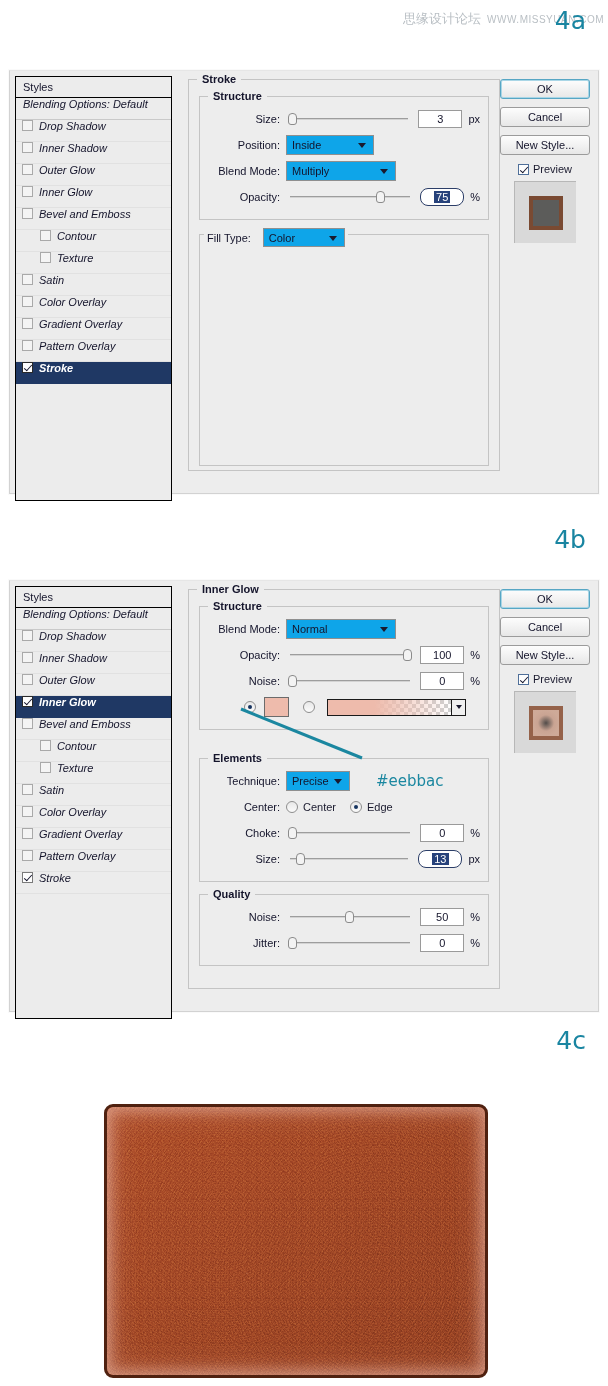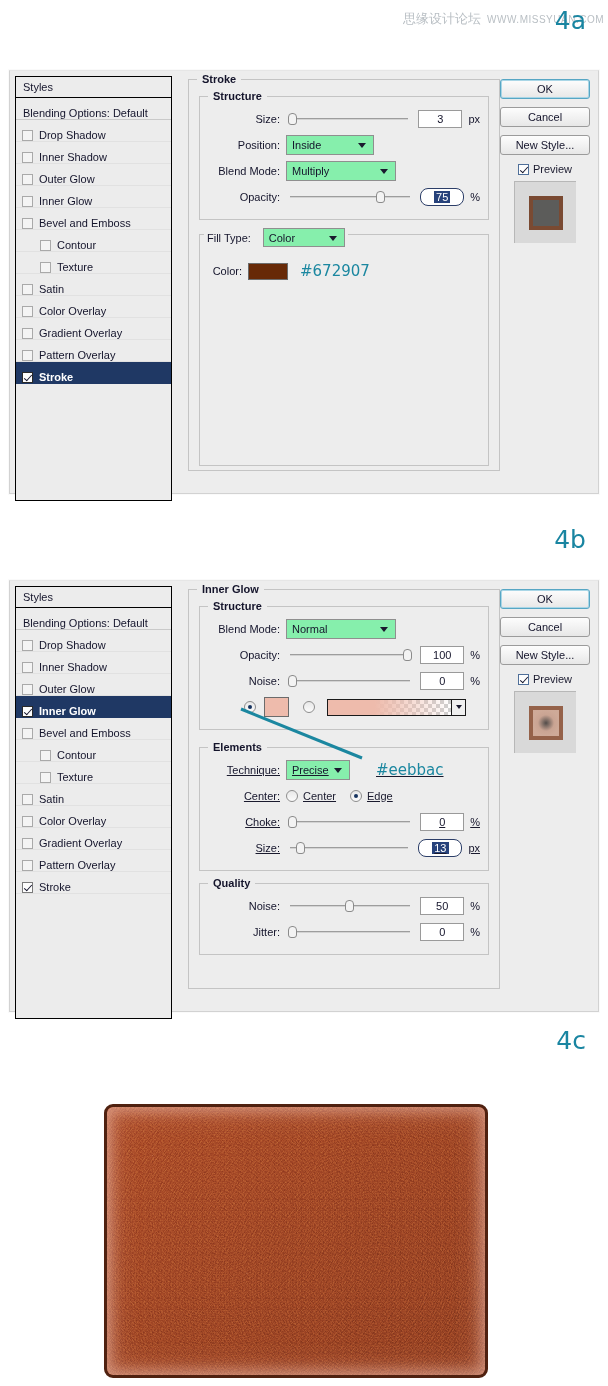--- a/index.html
+++ b/index.html
@@ -75,26 +75,27 @@
   }
   .styles-list {
     border: 1px solid #000000;
     background: #ececec;
     height: 404px;
     overflow: hidden;
   }
   #dialog-innerglow .styles-list { height: 412px; }
   .style-row {
     height: 22px;
-    display: flex; align-items: flex-end;
+    display: flex; align-items: flex-start;
     padding-left: 6px;
     border-bottom: 1px solid #e1e1e1;
     font-size: 11px;
     color: #14142b;
     white-space: nowrap;
+    font-style: italic;
   }
   .style-row.blend-opt {
     border-bottom: 1px solid #c9c9c9;
     padding-left: 7px;
   }
   .style-row.indent { padding-left: 24px; }
   .style-row.selected {
     background: #1f3864;
     color: #ffffff;
     font-weight: bold;
@@ -215,21 +216,21 @@
     margin-left: 6px;
     font-size: 11px;
     color: #14142b;
     flex: 0 0 auto;
   }
 
   
   .select {
     height: 20px;
     border: 1px solid #8f8f8f;
-    background: #86efac;
+    background: #0ea5e9;
     display: flex; align-items: center;
     position: relative;
     padding-left: 5px;
     font-size: 11px;
     color: #14142b;
     flex: 0 0 auto;
   }
   .select .arrow {
     position: absolute;
     right: 7px; top: 50%;
@@ -573,25 +574,20 @@
           <span class="legend" style="left:4px;padding:0 3px;">
             <span style="display:inline-flex;align-items:center;gap:12px;font-weight:normal;">
               <span>Fill Type:</span>
               <span class="select w-fill" style="height:19px;">
                 <span>Color</span>
                 <i class="arrow"></i>
               </span>
             </span>
           </span>
 
-          <div class="row" style="margin-top:14px;">
-            <span class="lbl" style="width:40px;">Color:</span>
-            <span class="swatch" id="stroke-swatch" style="background: rgb(103, 41, 7);"></span>
-            <span class="hexlabel">#672907</span>
-          </div>
         </div>
       </div>
     </div>
 
     <div class="btn-col">
       <div class="btn primary">OK</div>
       <div class="btn">Cancel</div>
       <div class="btn">New Style...</div>
       <div class="preview-row">
         <span class="cb checked"></span>
@@ -710,21 +706,21 @@
             <span class="radio" style="margin-left:6px;"></span>
             <span style="display:inline-flex;margin-left:4px;">
               <span class="gradbox"></span>
               <span class="gradarrow">
                   <i></i>
                 </span>
             </span>
           </div>
         </div>
 
-        <div class="group" style="margin-top:17px;text-decoration:underline;">
+        <div class="group" style="margin-top:28px;">
           <span class="legend">Elements</span>
 
           <div class="row">
             <span class="lbl">Technique:</span>
             <span class="select w-tech">
               <span>Precise</span>
               <i class="arrow"></i>
             </span>
             <span class="hexlabel" style="margin-left:26px;font-size:15px;">#eebbac</span>
           </div>

